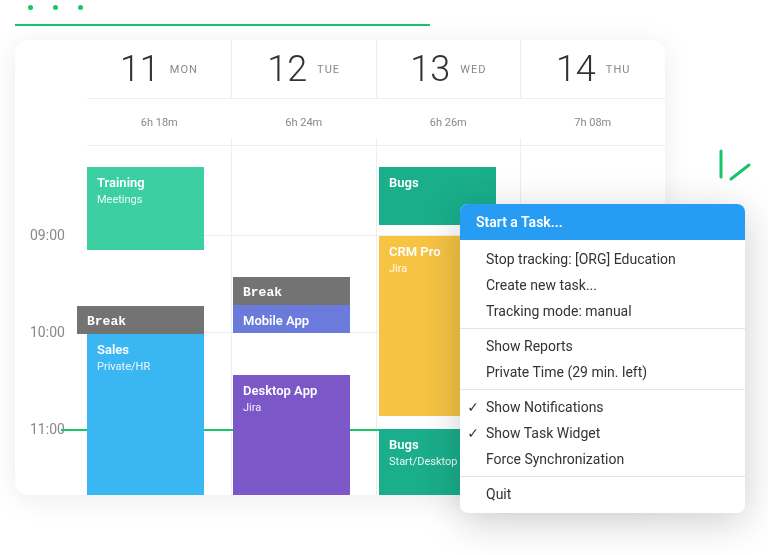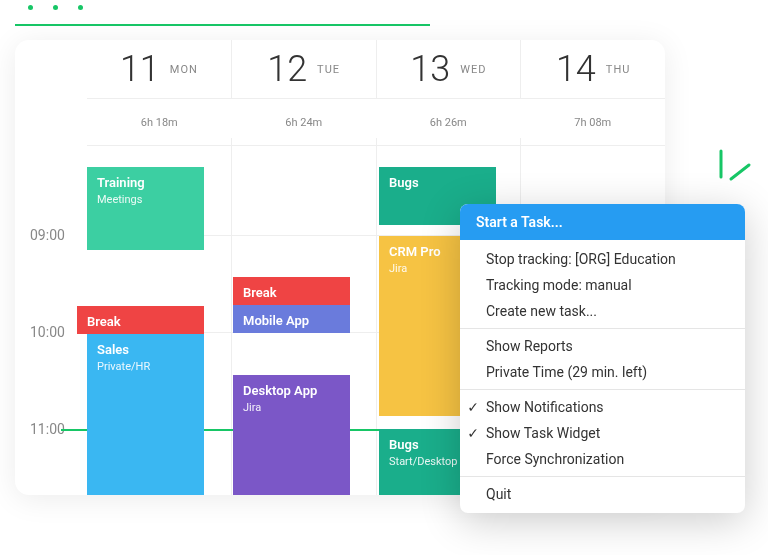--- a/index.html
+++ b/index.html
@@ -20,21 +20,21 @@
   .hline { position: absolute; left: 72px; right: 0; height: 1px; background: #eee; }
   .now-line { position: absolute; left: 46px; right: 0; height: 2px; background: #17C666; }
   .col-lines { position: absolute; top: 98px; left: 72px; right: 0; bottom: 0; display: flex; }
   .cline { flex: 1; border-right: 1px solid #eee; }
   .cline:last-child { border-right: none; }
   .event { position: absolute; padding: 8px 10px; color: #fff; font-size: 13px; overflow: hidden; }
   .event .etitle { font-weight: 600; }
   .event .esub { font-size: 11px; opacity: 0.9; margin-top: 3px; }
   
   .c-teal { background: #3CCFA2; } 
-  .c-blue { background: #ef4444; } 
+  .c-blue { background: #737373; font-family: Liberation Mono, monospace; } 
   .c-sky { background: #3AB7F2; } 
   .c-indigo { background: #6A7BDC; } 
   .c-purple { background: #7B57C7; } 
   .c-yellow { background: #F6C343; } 
   .c-teal2 { background: #1AAE8B; } 
   
   .menu { position: absolute; top: 204px; left: 460px; width: 285px; background: #fff; border-radius: 8px; box-shadow: 0 8px 40px rgba(0,0,0,0.2); overflow: hidden; }
   .menu-header { background: #269CF2; color: #fff; font-weight: 600; padding: 10px 16px; font-size: 14px; }
   .menu-body { padding: 6px 0; }
   .menu-item { display: flex; align-items: center; padding: 5px 16px; font-size: 14px; color: #333; position: relative; }
@@ -136,24 +136,24 @@
 
 </div>
 
 <div class="menu">
   <div class="menu-header">Start a Task...</div>
   <div class="menu-body">
     <div class="menu-item">
         <span class="lbl">Stop tracking: [ORG] Education</span>
       </div>
     <div class="menu-item">
-        <span class="lbl">Tracking mode: manual</span>
+        <span class="lbl">Create new task...</span>
       </div>
     <div class="menu-item">
-        <span class="lbl">Create new task...</span>
+        <span class="lbl">Tracking mode: manual</span>
       </div>
     <div class="menu-sep"></div>
     <div class="menu-item">
         <span class="lbl">Show Reports</span>
       </div>
     <div class="menu-item">
         <span class="lbl">Private Time (29 min. left)</span>
       </div>
     <div class="menu-sep"></div>
     <div class="menu-item">

